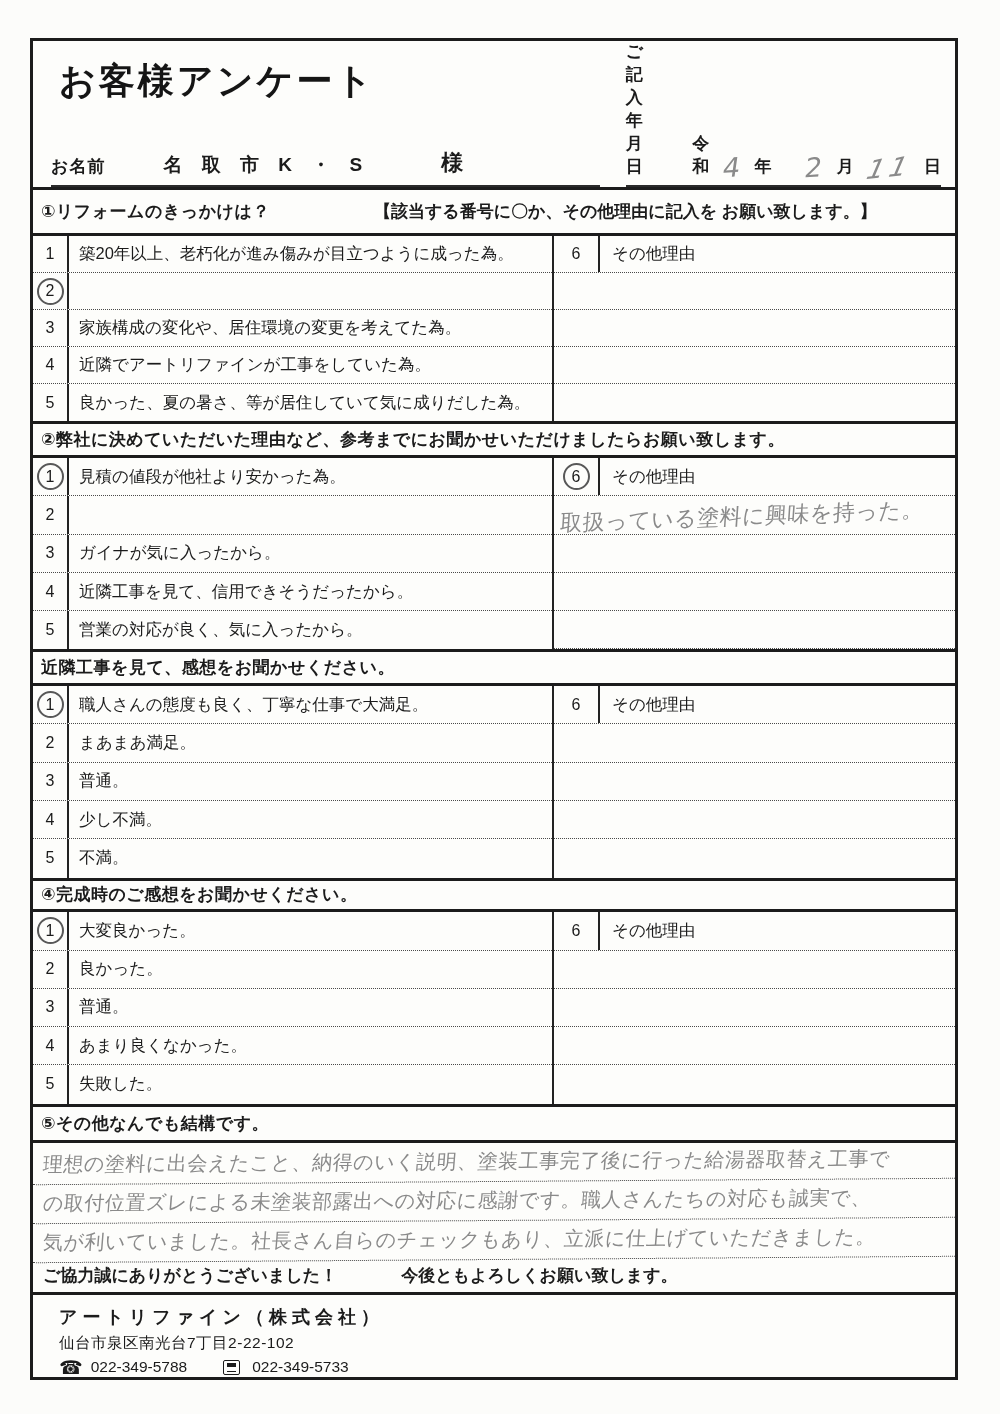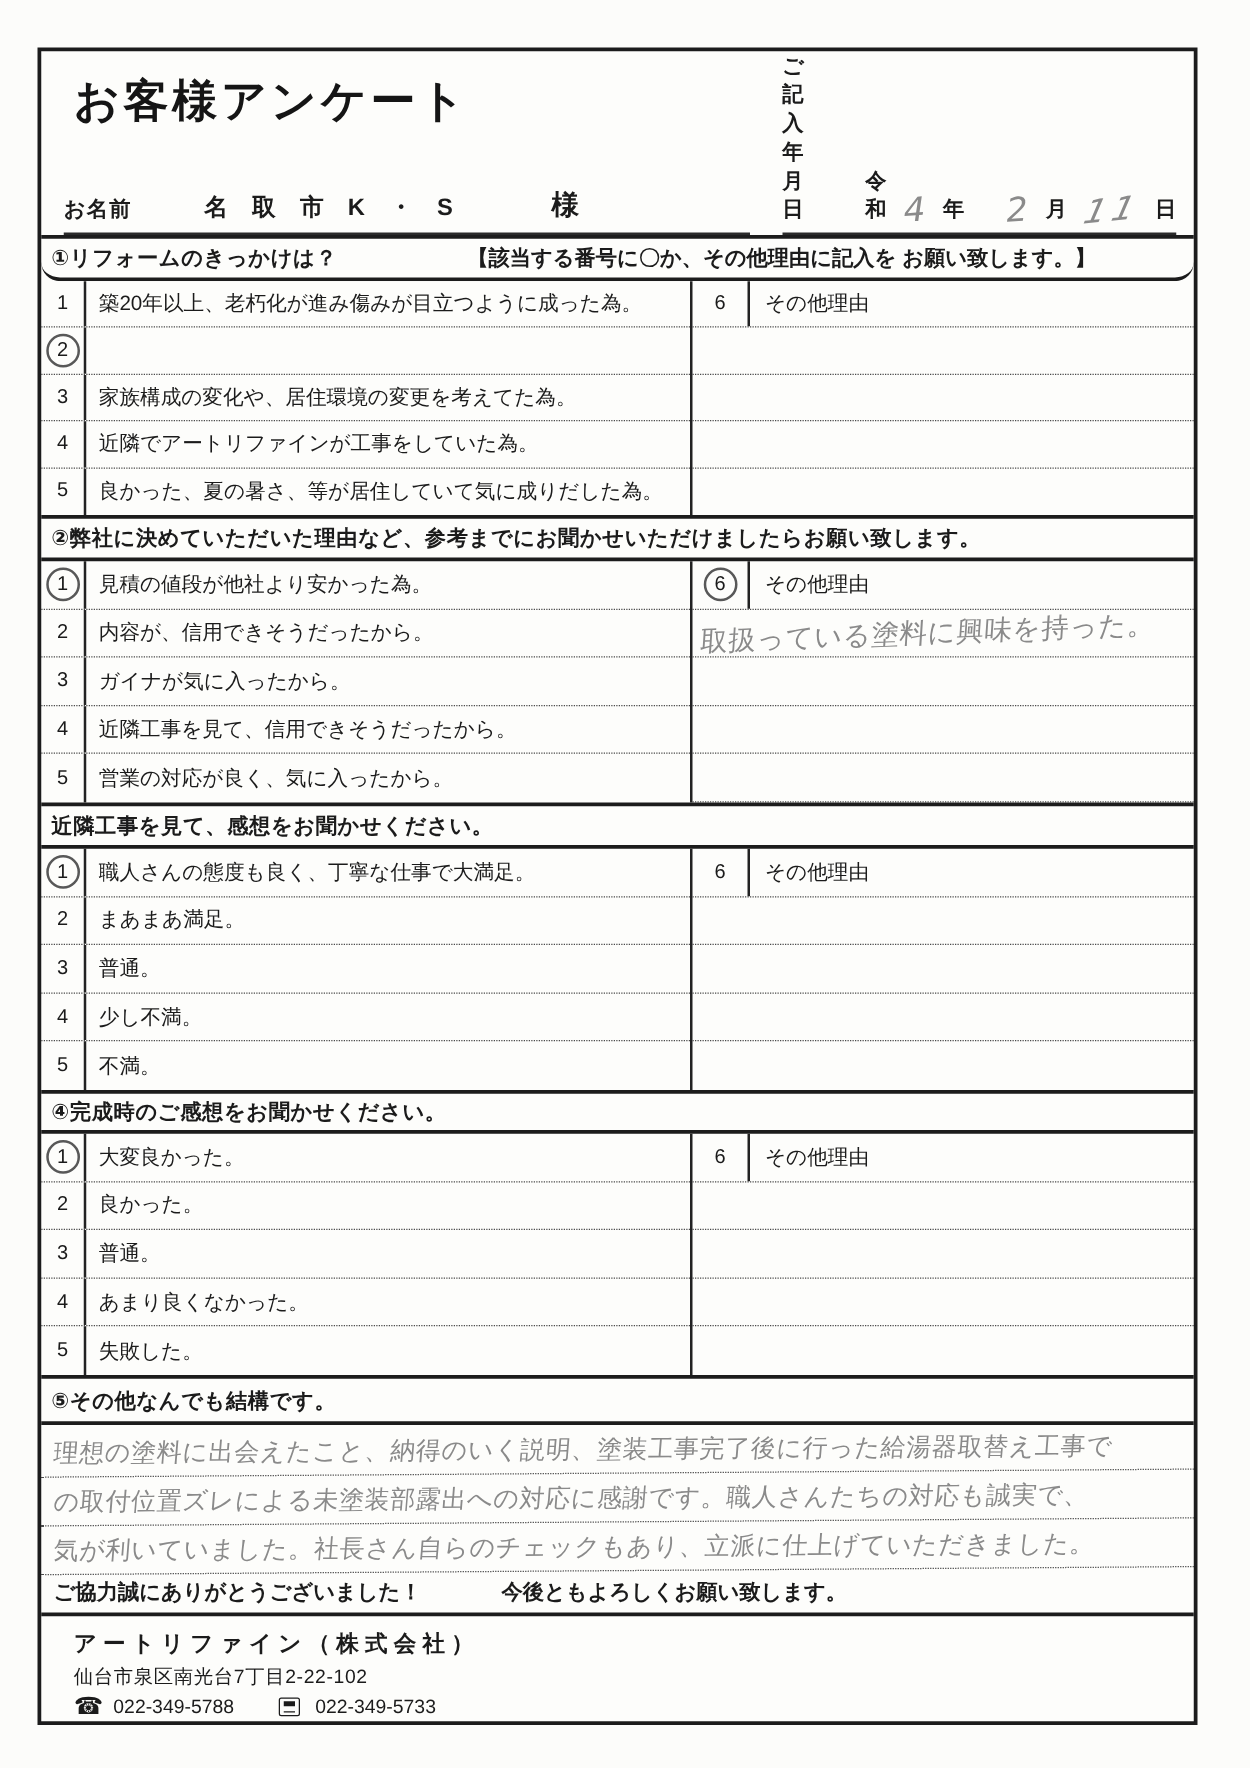--- a/index.html
+++ b/index.html
@@ -149,21 +149,21 @@
       <span class="era-label">令和</span>
       <span class="hand hw-digit">4</span>
       <span class="date-suffix">年</span>
       <span class="hand hw-digit" style="margin-left:34px;">2</span>
       <span class="date-suffix">月</span>
       <span class="hand hw-digit hw-day">11</span>
       <span class="date-suffix">日</span>
     </span>
   </div>
 
-  <div class="section-header" style="height:34px;border-radius:15px;">
+  <div class="section-header" style="height:46px;">
     <span class="sec-title">①リフォームのきっかけは？</span>
     <span class="sec-note">【該当する番号に〇か、その他理由に記入を お願い致します。】</span>
   </div>
   <div class="option-table" style="height:190px;">
     <div class="left-col">
       <div class="opt-row">
         <div class="num-cell">
             <span class="num">1</span>
           </div>
         <div class="txt-cell">築20年以上、老朽化が進み傷みが目立つように成った為。</div>
@@ -214,21 +214,20 @@
       <div class="opt-row">
         <div class="num-cell">
             <span class="num circled">1</span>
           </div>
         <div class="txt-cell">見積の値段が他社より安かった為。</div>
       </div>
       <div class="opt-row">
         <div class="num-cell">
             <span class="num">2</span>
           </div>
-        <div class="txt-cell">内容が、信用できそうだったから。</div>
       </div>
       <div class="opt-row">
         <div class="num-cell">
             <span class="num">3</span>
           </div>
         <div class="txt-cell">ガイナが気に入ったから。</div>
       </div>
       <div class="opt-row">
         <div class="num-cell">
             <span class="num">4</span>

